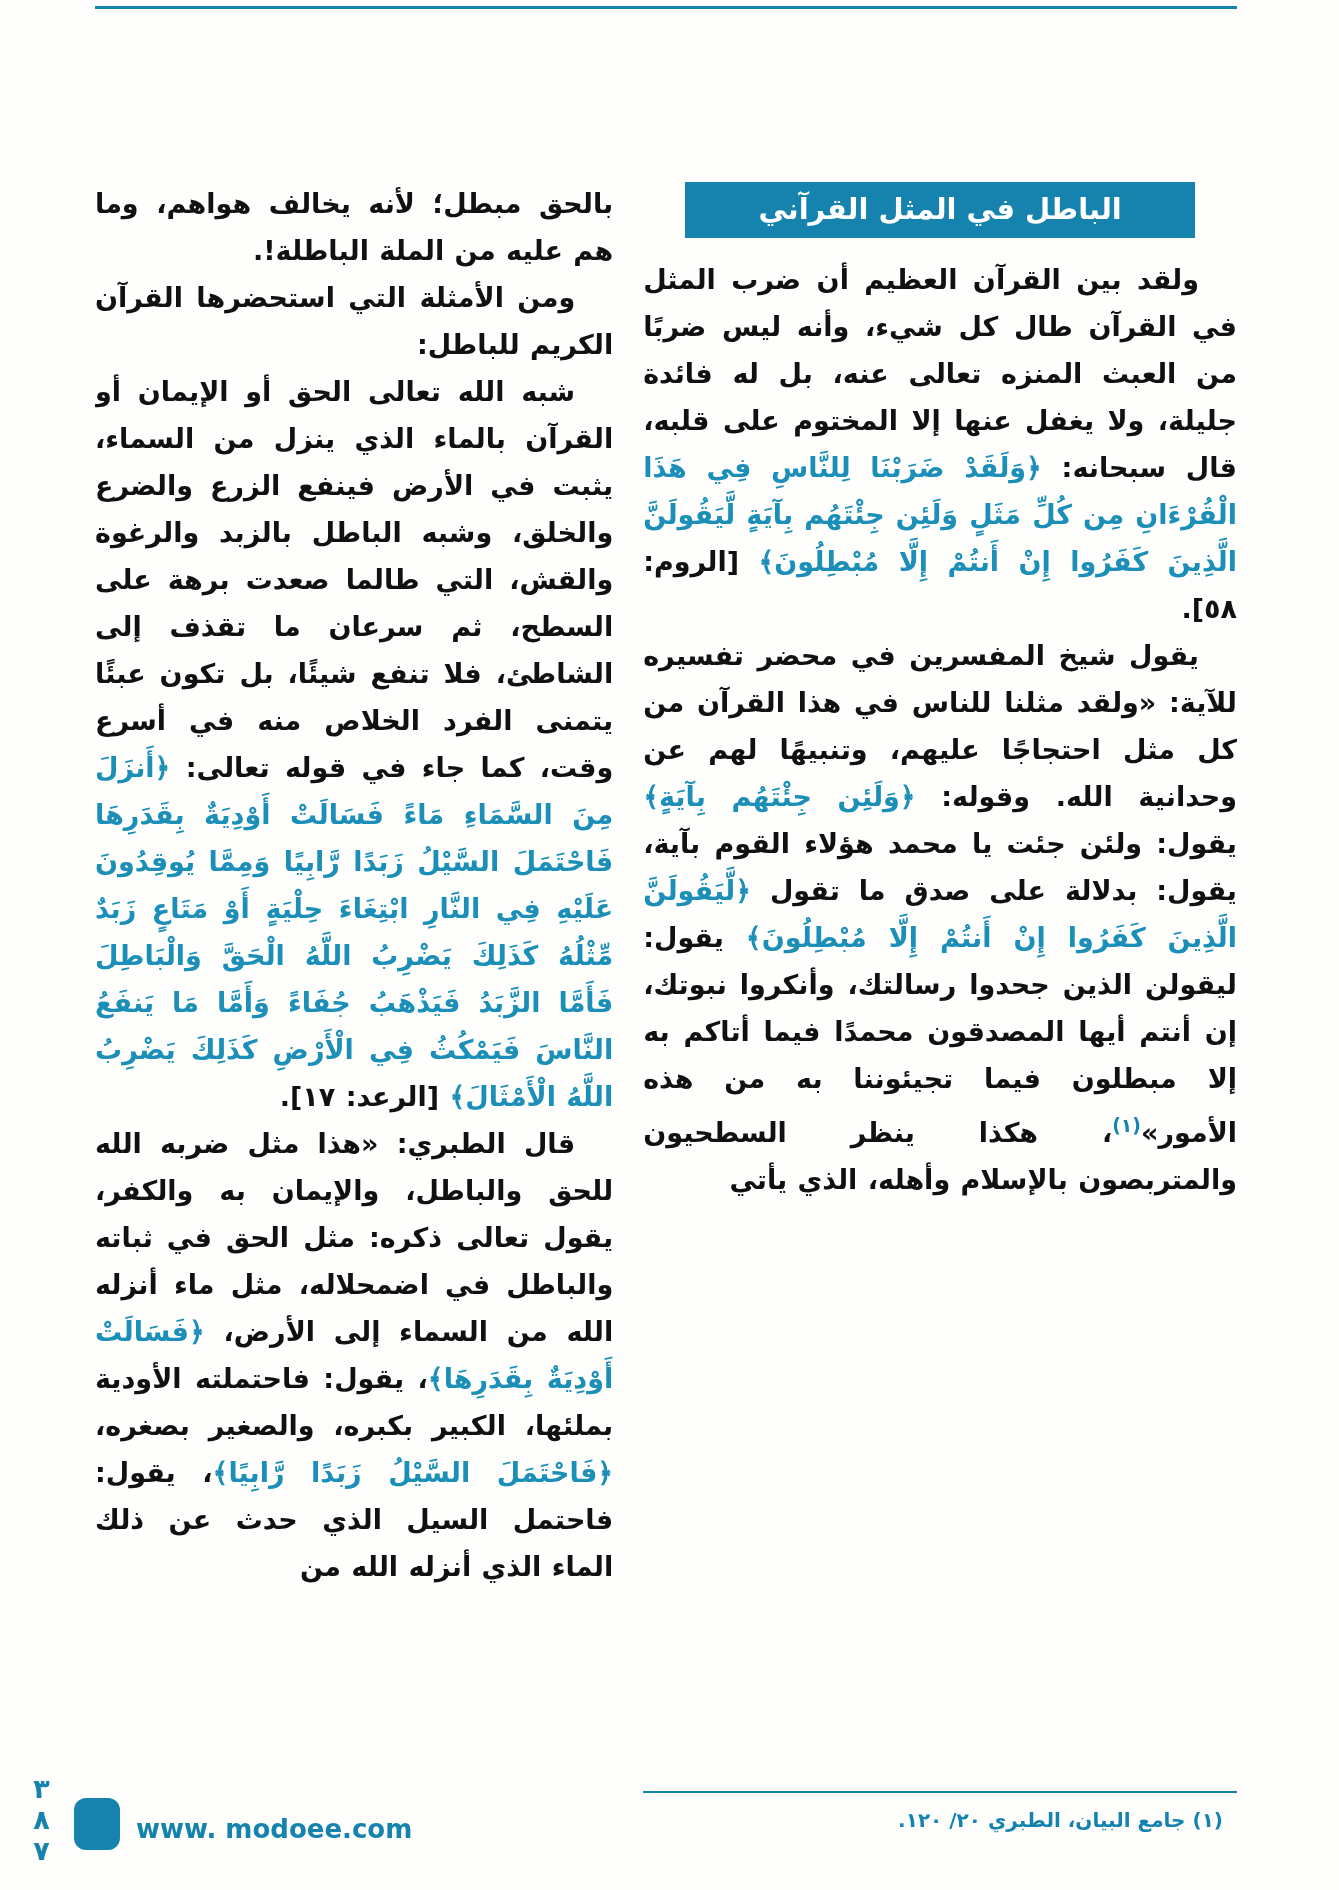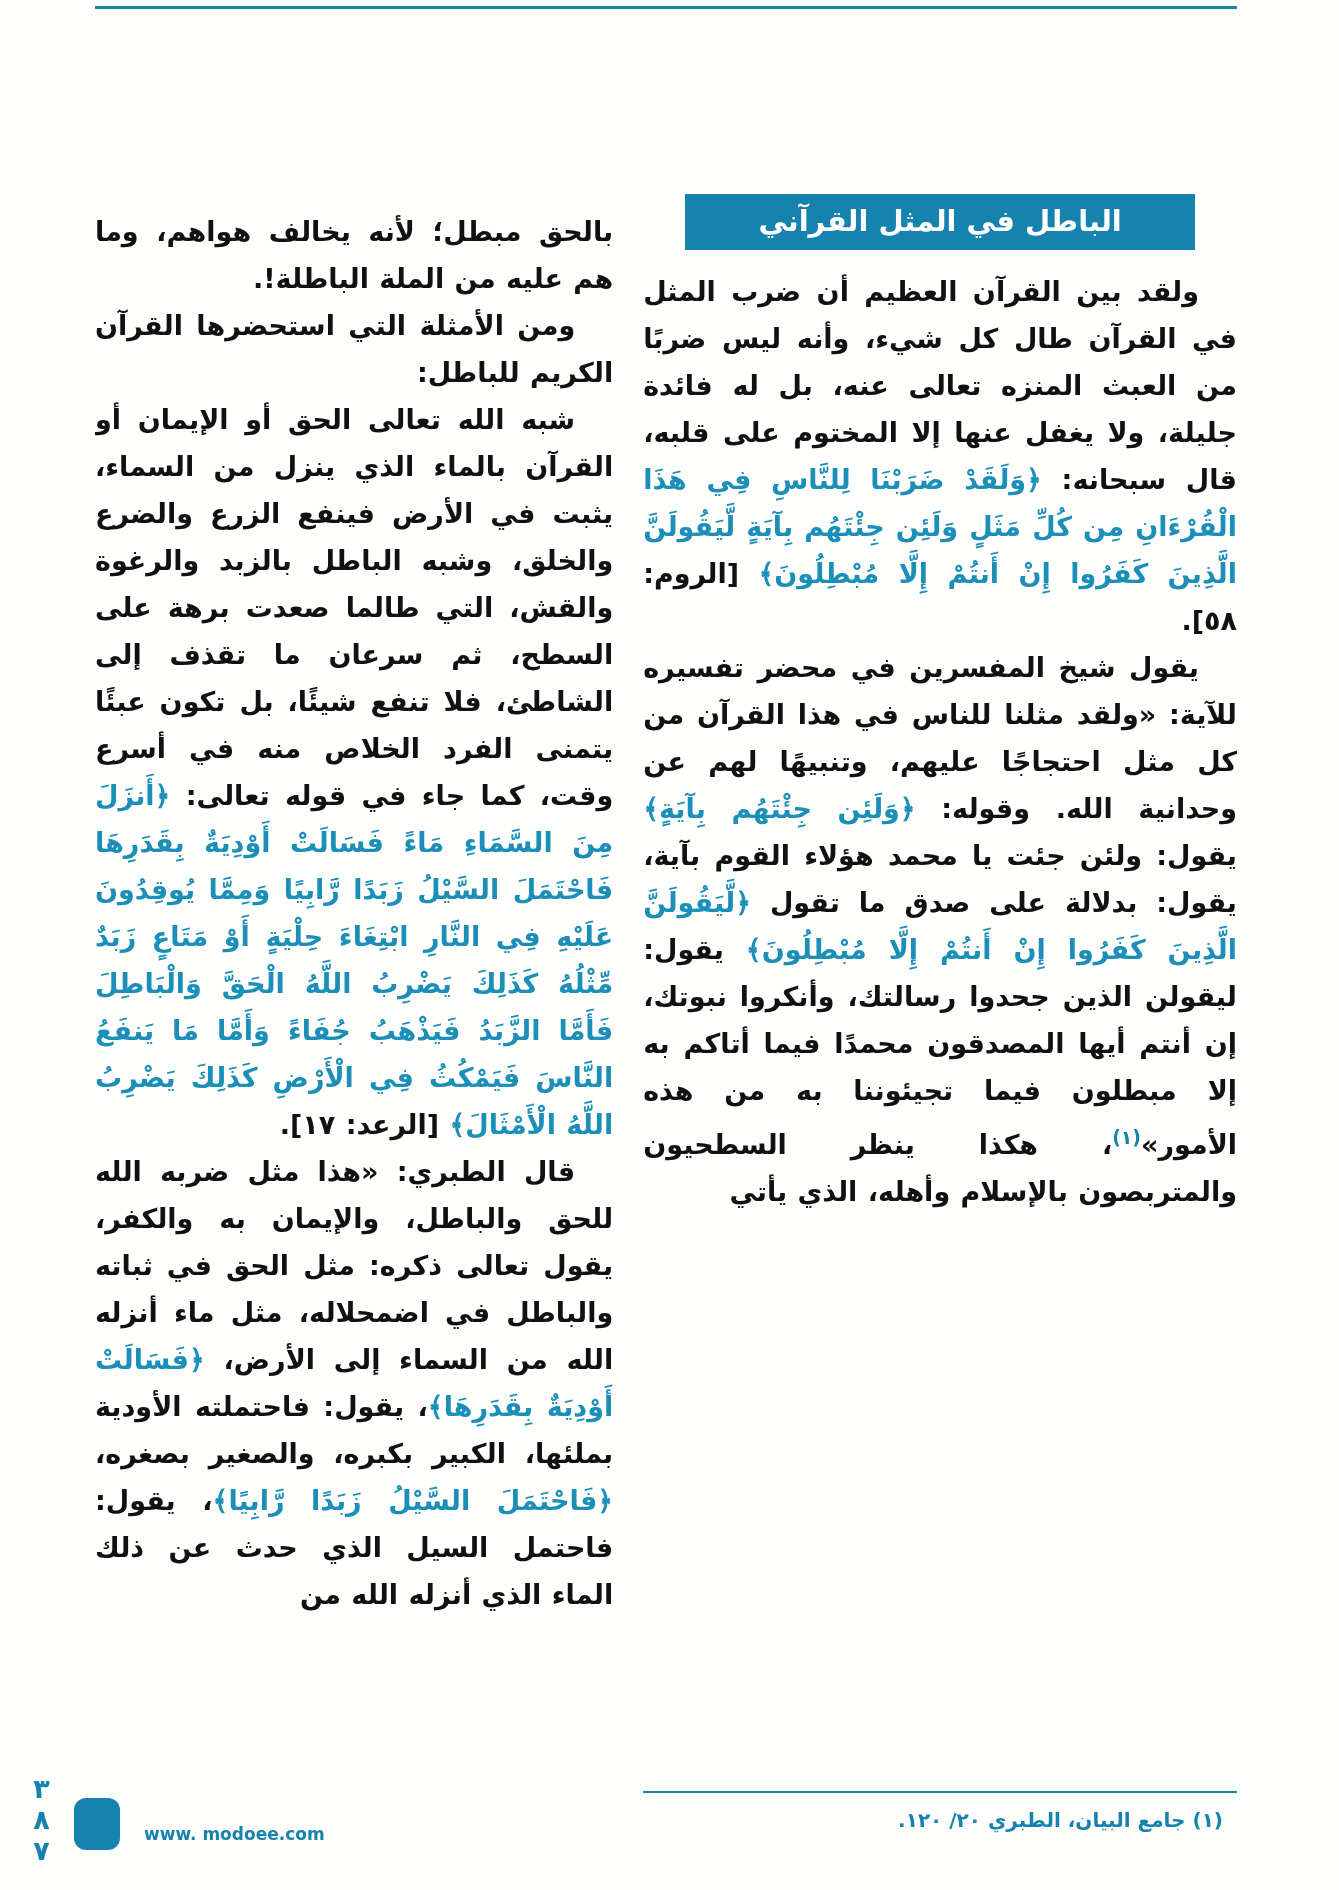--- a/index.html
+++ b/index.html
@@ -41,25 +41,25 @@
   
   .columns{
     position:absolute;
     top:180px;right:102px;left:95px;bottom:55px;
     display:flex;
     gap:30px;
     overflow:hidden;
   }
   .col{display:flex;flex-direction:column;overflow:hidden;}
   .col-right{flex:0 0 52%;}
-  .col-left{flex:1 1 auto;margin-top:28px;}
+  .col-left{flex:1 1 auto;}
   .col-text{flex:1 1 auto;overflow:hidden;}
   .section-title-box{
     width:86%;
-    margin:14px auto 18px auto;
+    margin:2px auto 18px auto;
     background:var(--accent);
     text-align:center;
     padding:9px 4px 11px 4px;
   }
   .section-title{
     color:#ffffff;
     font-size:29px;
     font-weight:bold;
     line-height:1.25;
   }
@@ -104,24 +104,24 @@
   }
   .footer-tab{
     position:absolute;
     left:74px;bottom:40px;
     width:46px;height:52px;
     background:var(--accent);
     border-radius:12px;
   }
   .website{
     position:absolute;
-    left:144px;bottom:46px;
+    left:136px;bottom:46px;
     direction:ltr;
     color:var(--accent);
-    font-size:17px;
+    font-size:26px;
     font-weight:bold;
   }
 </style>
 </head>
 <body>
 
 <div class="page">
 
   <header class="page-header">
     <div class="head-rule"></div>

